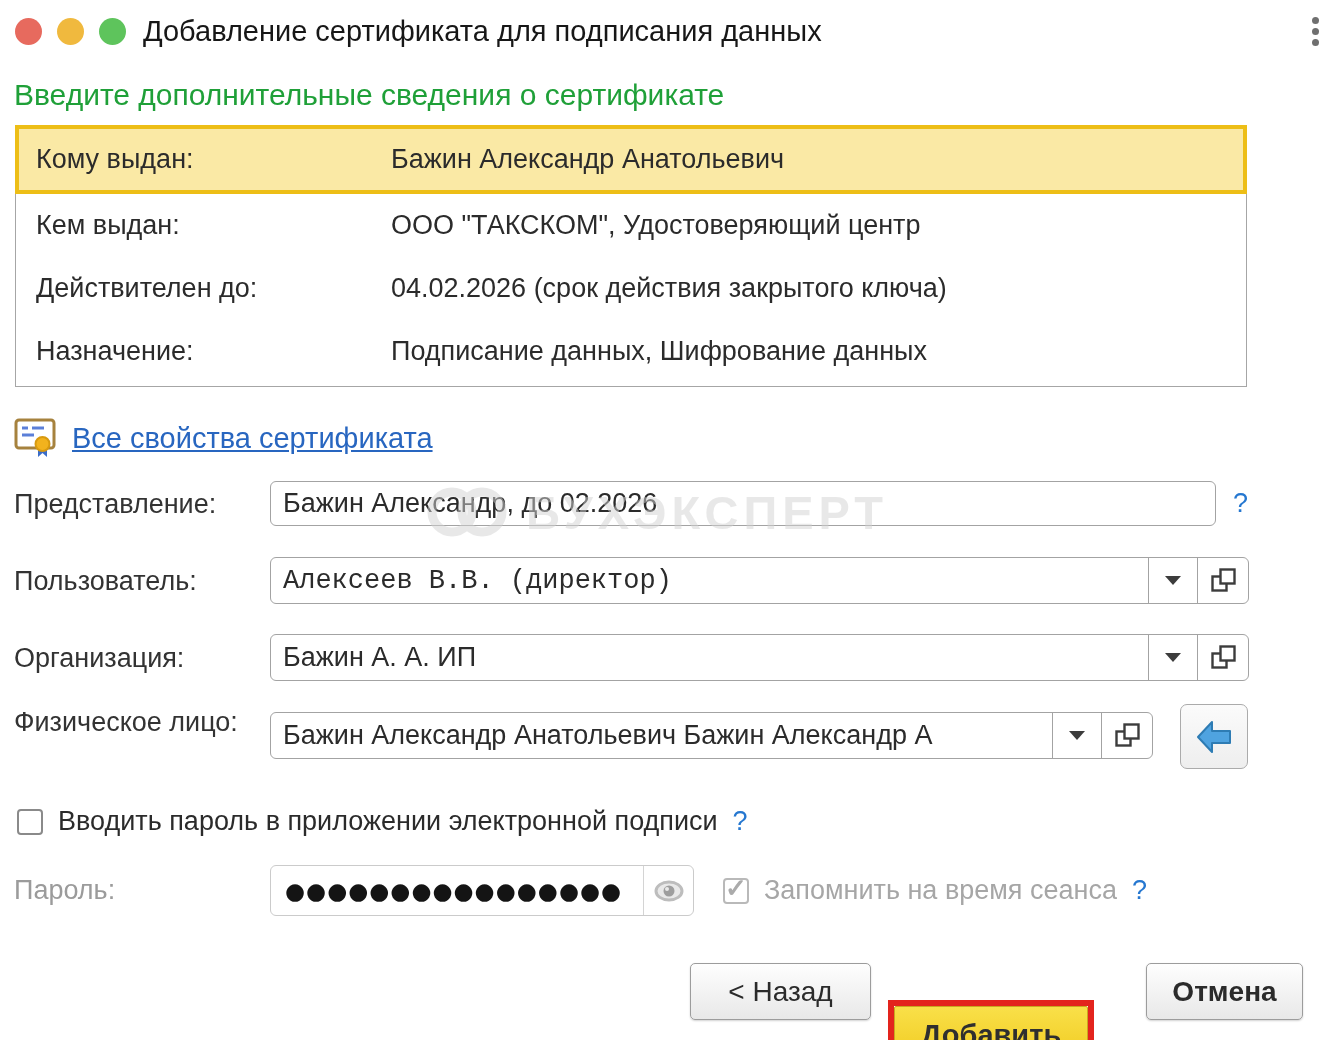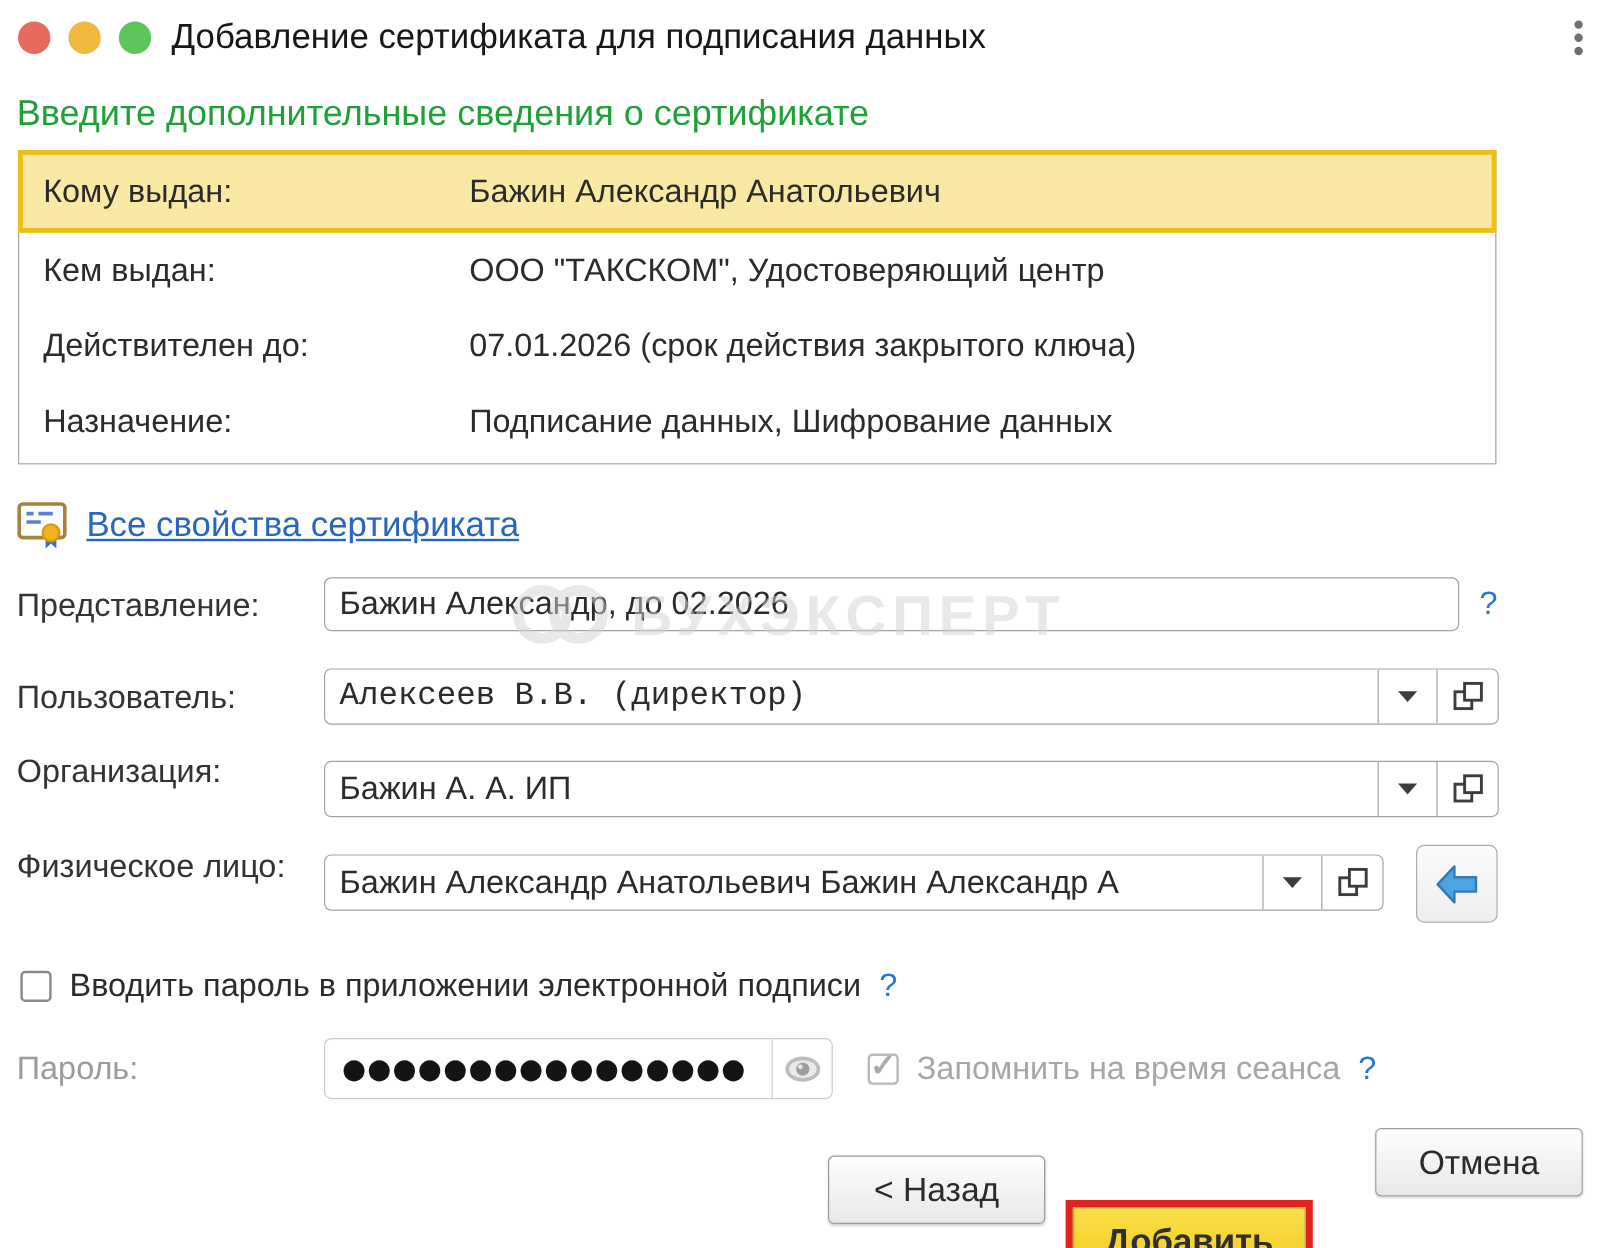--- a/index.html
+++ b/index.html
@@ -71,21 +71,21 @@
     font-family:"DejaVu Sans","Liberation Sans",sans-serif; font-size:23px; letter-spacing:1px; color:#141414;
     white-space:nowrap; overflow:hidden; }
   .pass-eye { width:50px; border-left:1px solid #d4d4d4; display:flex; align-items:center; justify-content:center; cursor:pointer; }
 
   
   .btn { position:absolute; height:57px; border:1px solid #9c9c9c; border-radius:5px;
     background:linear-gradient(180deg,#fefefe,#e8e8e8); font-size:28px; color:#2b2b2b;
     display:flex; align-items:center; justify-content:center; cursor:pointer;
     box-shadow:0 1px 2px rgba(0,0,0,0.18); white-space:nowrap; }
   .btn-back { left:690px; top:963px; width:181px; }
-  .btn-cancel { left:1146px; top:940px; width:173px; }
+  .btn-cancel { left:1146px; top:963px; width:157px;font-weight:bold; }
   .add-annotation { position:absolute; left:888px; top:956px; width:206px; height:71px;
     border:6px solid #e3241d; display:flex;margin-top:44px; }
   .btn-add { position:relative; flex:1; height:100%; border:1px solid #c9a820; border-radius:2px;
     background:linear-gradient(180deg,#f9e049,#f0c91d); font-size:29px; font-weight:bold; color:#2f2f2f;
     display:flex; align-items:center; justify-content:center; cursor:pointer; box-shadow:none; }
 
   
   .watermark { position:absolute; left:424px; top:484px; display:flex; align-items:center; gap:16px;
     pointer-events:none; z-index:40; opacity:0.5; }
   .wm-text { font-size:47px; font-weight:bold; letter-spacing:5px; color:#d2d2d2; white-space:nowrap; }
@@ -113,21 +113,21 @@
     <div class="cert-row highlighted">
       <div class="cert-label">Кому выдан:</div>
       <div class="cert-value">Бажин Александр Анатольевич</div>
     </div>
     <div class="cert-row">
       <div class="cert-label">Кем выдан:</div>
       <div class="cert-value">ООО "ТАКСКОМ", Удостоверяющий центр</div>
     </div>
     <div class="cert-row">
       <div class="cert-label">Действителен до:</div>
-      <div class="cert-value">07.01.2026 (срок действия закрытого ключа)</div>
+      <div class="cert-value">04.02.2026 (срок действия закрытого ключа)</div>
     </div>
     <div class="cert-row">
       <div class="cert-label">Назначение:</div>
       <div class="cert-value">Подписание данных, Шифрование данных</div>
     </div>
   </div>
 
   <div class="props-row">
     <span>
       <svg width="44" height="46" viewBox="0 0 44 46">
@@ -153,21 +153,21 @@
         <span class="tri"></span>
       </div>
     <div class="combo-open">
       <svg width="27" height="27" viewBox="0 0 27 27">
         <rect x="2.5" y="9.5" width="14" height="14" fill="none" stroke="#3c3c3c" stroke-width="2.4"></rect>
         <rect x="10.5" y="2.5" width="14" height="14" fill="#ffffff" stroke="#3c3c3c" stroke-width="2.4"></rect>
       </svg>
     </div>
   </div>
 
-  <div class="fld-label" style="top:628px;">Организация:</div>
+  <div class="fld-label" style="top:643px;">Организация:</div>
   <div class="combo" style="left:270px; top:634px; width:979px; height:47px;">
     <div class="combo-text">Бажин А. А. ИП</div>
     <div class="combo-dd">
         <span class="tri"></span>
       </div>
     <div class="combo-open">
       <svg width="27" height="27" viewBox="0 0 27 27">
         <rect x="2.5" y="9.5" width="14" height="14" fill="none" stroke="#3c3c3c" stroke-width="2.4"></rect>
         <rect x="10.5" y="2.5" width="14" height="14" fill="#ffffff" stroke="#3c3c3c" stroke-width="2.4"></rect>
       </svg>

